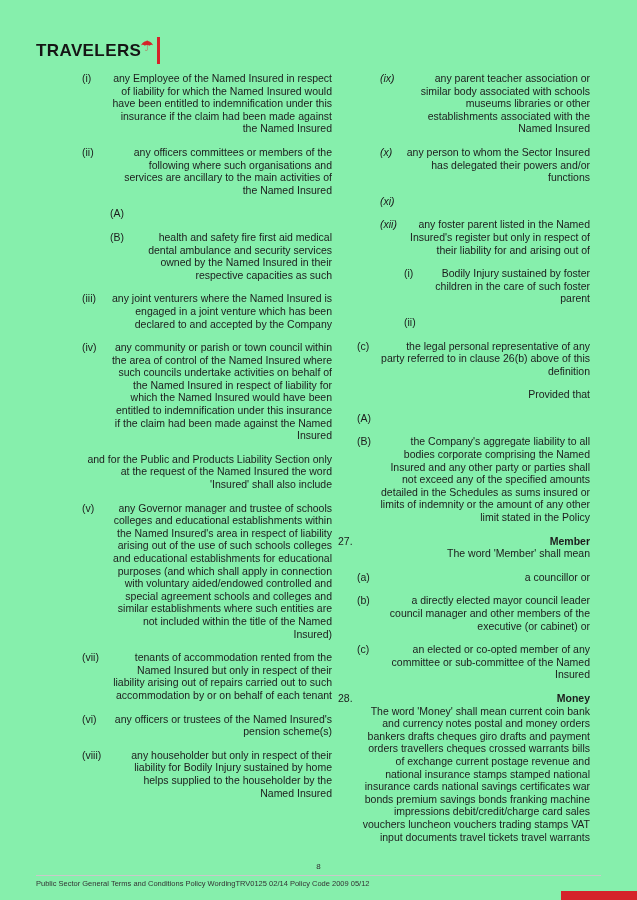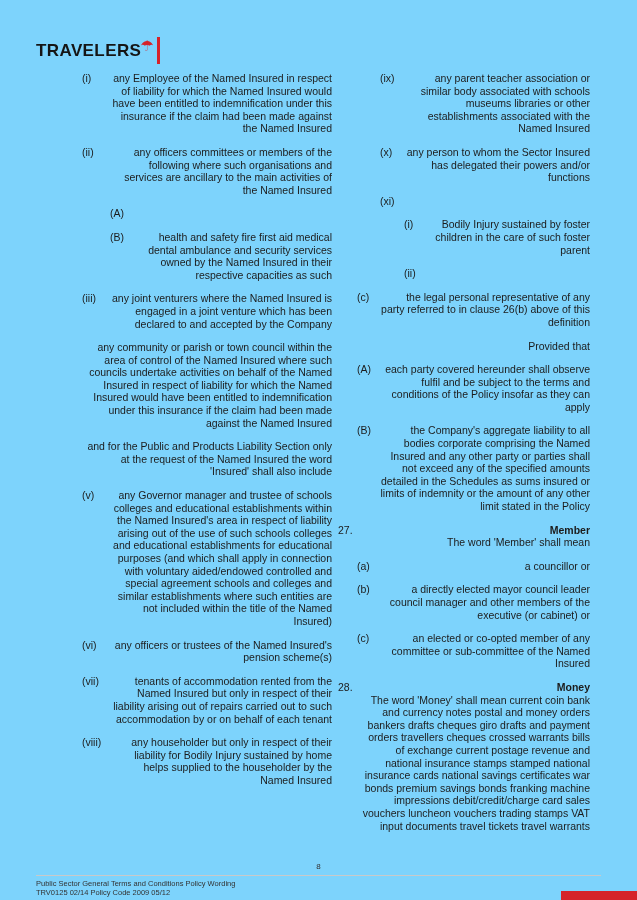--- a/index.html
+++ b/index.html
@@ -1,20 +1,20 @@
 <!DOCTYPE html>
 <html style="--brand-red: #D5232A;"><head>
 <meta charset="utf-8">
 <style>
   html,body{margin:0;padding:0;background:#e8e8e8;}
   .page{
     position:relative;
     width:637px;height:900px;
     margin:0 auto;
-    background:#7dd3fc;
+    background:#86efac;
     font-family:"Liberation Sans", sans-serif;
     color:#1c1c1c;
     overflow:hidden;
   }
   
   .logo{
     position:absolute;left:36px;top:32px;
     display:flex;align-items:flex-end;
   }
   .logo-text{
@@ -54,34 +54,34 @@
   .lvl-l2 .marker{width:27px;}
   .lvl-para{}
   
   .lvl-sec .marker{width:21px;font-weight:normal;}
   .lvl-sec .text{font-weight:bold;}
   .lvl-body{padding-left:21px;}
   .lvl-prov{padding-left:19px;}
   .lvl-alpha{padding-left:19px;}
   .lvl-alpha .marker{width:23px;}
   .lvl-r1{padding-left:42px;}
-  .lvl-r1 .marker{width:24px;}
+  .lvl-r1 .marker{width:24px;font-style:italic;}
   .lvl-r2{padding-left:66px;}
   .lvl-r2 .marker{width:26px;}
   
   .page-number{
     position:absolute;left:0;right:0;top:862px;
     text-align:center;font-size:8px;color:#333;
   }
   .footer{
     position:absolute;left:36px;right:36px;top:875px;
     border-top:1px solid #c9c9c9;
     padding-top:3px;
     display:flex;
-    font-size:7.5px;color:#333;flex-direction:column;
+    font-size:7.5px;color:#333;
   }
   .footer-red-bar{
     position:absolute;right:0;bottom:0;
     width:76px;height:9px;
     background:var(--brand-red);
   }
 </style>
 </head>
 <body>
 
@@ -107,71 +107,75 @@
       </div>
       <div class="block lvl-l2">
         <span class="marker">(B)</span>
         <span class="text">health and safety fire first aid medical dental ambulance and security services owned by the Named Insured in their respective capacities as such</span>
       </div>
       <div class="block lvl-l1">
         <span class="marker">(iii)</span>
         <span class="text">any joint venturers where the Named Insured is engaged in a joint venture which has been declared to and accepted by the Company</span>
       </div>
       <div class="block lvl-l1">
+        <span class="marker">(iv)</span>
         <span class="text">any community or parish or town council within the area of control of the Named Insured where such councils undertake activities on behalf of the Named Insured in respect of liability for which the Named Insured would have been entitled to indemnification under this insurance if the claim had been made against the Named Insured</span>
       </div>
       <div class="block lvl-para">
         <span class="text">and for the Public and Products Liability Section only at the request of the Named Insured the word 'Insured' shall also include</span>
       </div>
       <div class="block lvl-l1">
         <span class="marker">(v)</span>
         <span class="text">any Governor manager and trustee of schools colleges and educational establishments within the Named Insured's area in respect of liability arising out of the use of such schools colleges and educational establishments for educational purposes (and which shall apply in connection with voluntary aided/endowed controlled and special agreement schools and colleges and similar establishments where such entities are not included within the title of the Named Insured)</span>
       </div>
       <div class="block lvl-l1">
+        <span class="marker">(vii)</span>
+        <span class="text">tenants of accommodation rented from the Named Insured but only in respect of their liability arising out of repairs carried out to such accommodation by or on behalf of each tenant</span>
+      </div>
+      <div class="block lvl-l1">
         <span class="marker">(vi)</span>
         <span class="text">any officers or trustees of the Named Insured's pension scheme(s)</span>
       </div>
       <div class="block lvl-l1">
-        <span class="marker">(vii)</span>
-        <span class="text">tenants of accommodation rented from the Named Insured but only in respect of their liability arising out of repairs carried out to such accommodation by or on behalf of each tenant</span>
-      </div>
-      <div class="block lvl-l1">
         <span class="marker">(viii)</span>
         <span class="text">any householder but only in respect of their liability for Bodily Injury sustained by home helps supplied to the householder by the Named Insured</span>
       </div>
     </div>
   <div class="col col-right">
       <div class="block lvl-r1">
         <span class="marker">(ix)</span>
         <span class="text">any parent teacher association or similar body associated with schools museums libraries or other establishments associated with the Named Insured</span>
       </div>
       <div class="block lvl-r1">
         <span class="marker">(x)</span>
         <span class="text">any person to whom the Sector Insured has delegated their powers and/or functions</span>
       </div>
       <div class="block lvl-r1">
         <span class="marker">(xi)</span>
+      </div>
+      <div class="block lvl-r1">
+        <span class="marker">(xii)</span>
+        <span class="text">any foster parent listed in the Named Insured's register but only in respect of their liability for and arising out of</span>
       </div>
       <div class="block lvl-r2">
         <span class="marker">(i)</span>
         <span class="text">Bodily Injury sustained by foster children in the care of such foster parent</span>
       </div>
       <div class="block lvl-r2">
         <span class="marker">(ii)</span>
       </div>
       <div class="block lvl-alpha">
         <span class="marker">(c)</span>
         <span class="text">the legal personal representative of any party referred to in clause 26(b) above of this definition</span>
       </div>
       <div class="block lvl-prov">
         <span class="text">Provided that</span>
       </div>
       <div class="block lvl-alpha">
         <span class="marker">(A)</span>
-        <span class="text">each party covered hereunder shall observe fulfil and be subject to the terms and conditions of the Policy insofar as they can apply</span>
       </div>
       <div class="block lvl-alpha">
         <span class="marker">(B)</span>
         <span class="text">the Company's aggregate liability to all bodies corporate comprising the Named Insured and any other party or parties shall not exceed any of the specified amounts detailed in the Schedules as sums insured or limits of indemnity or the amount of any other limit stated in the Policy</span>
       </div>
       <div class="block lvl-sec tight">
         <span class="marker">27.</span>
         <span class="text">Member</span>
       </div>
       <div class="block lvl-body">

